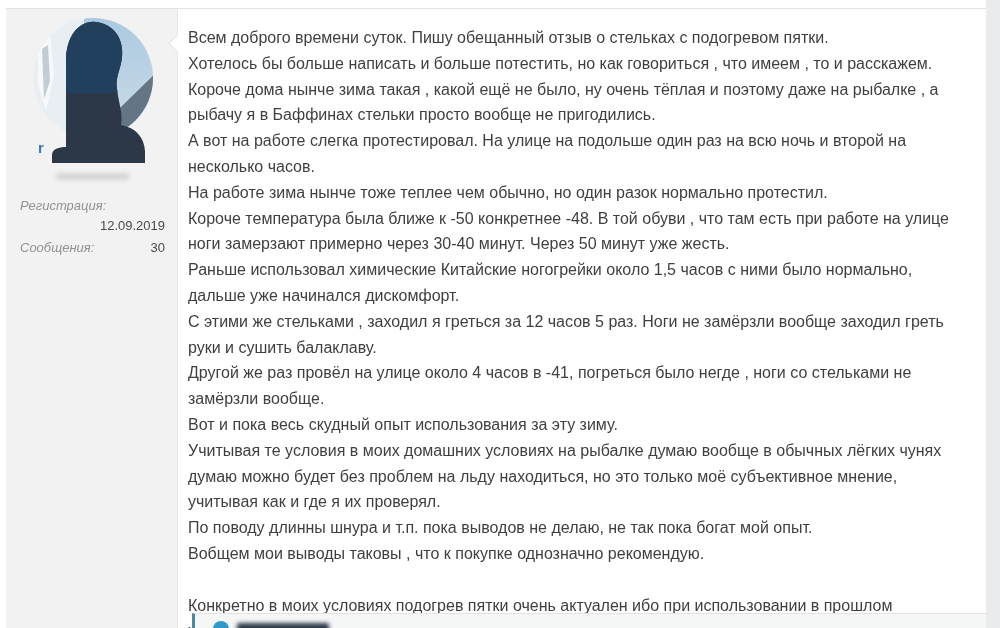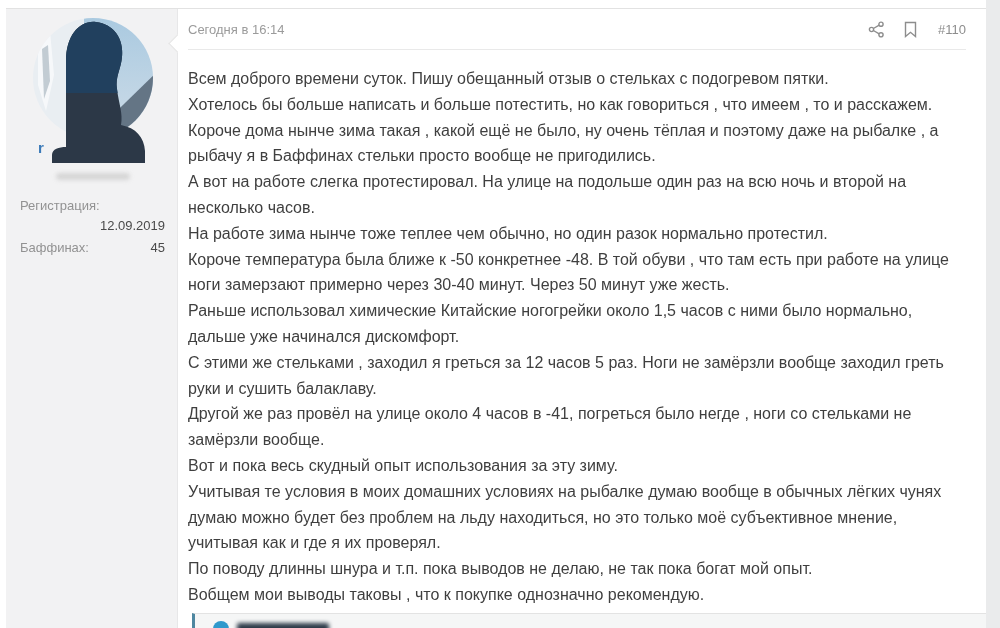--- a/index.html
+++ b/index.html
@@ -13,21 +13,21 @@
 
   
   .sidebar { width:172px; background:#f2f2f3; border-right:1px solid #e7e7e8; padding:6px 12px 0 14px; flex:none; }
   .avatar-wrap { width:138px; margin:0 auto; position:relative; height:150px; }
   .avatar-wrap svg { display:block; }
   .username-row { position:relative; margin-top:-26px; text-align:left; height:20px; }
   .username-first-letter { color:#3b7ab8; font-weight:bold; font-size:15px; margin-left:18px; }
   .usertitle-redact { width:74px; height:7px; margin:14px auto 0; background:#c9c9c9; border-radius:4px; filter:blur(2px); opacity:.7; }
   .user-stats { margin-top:16px; font-size:13px; color:#929292; line-height:20px; }
   .stat-row { display:flex; flex-wrap:wrap; justify-content:space-between; margin-bottom:2px; }
-  .stat-label { color:#929292; }
+  .stat-label { color:#929292;font-style:italic; }
   .stat-value { color:#4a4a4a; text-align:right; flex:1 0 auto; }
   .stat-row.wrapped .stat-value { width:100%; }
 
   
   .content { flex:1; background:#ffffff; position:relative; padding:0 20px 0 10px; }
   .pointer { position:absolute; left:-7px; top:28px; width:13px; height:13px; background:#ffffff;
     transform:rotate(45deg); border-left:1px solid #e3e3e3; border-bottom:1px solid #e3e3e3; }
 
   .post-header { display:flex; align-items:center; height:41px; border-bottom:1px solid #e9e9e9; }
   .timestamp { font-size:13px; color:#9b9b9b; }
@@ -90,49 +90,29 @@
     <div class="username-row">
       <span class="username-first-letter">r</span>
     </div>
     <div class="usertitle-redact"></div>
     <div class="user-stats">
       <div class="stat-row wrapped">
         <span class="stat-label">Регистрация:</span>
         <span class="stat-value">12.09.2019</span>
       </div>
       <div class="stat-row">
-        <span class="stat-label">Баффинах:</span>
-        <span class="stat-value">45</span>
+        <span class="stat-label">Сообщения:</span>
+        <span class="stat-value">30</span>
       </div>
     </div>
   </div>
 
   <div class="content">
     <div class="pointer"></div>
 
-    <div class="post-header">
-      <span class="timestamp">Сегодня в 16:14</span>
-      <span class="header-right">
-        <span class="hicon">
-          <svg width="17" height="17" viewBox="0 0 17 17" fill="none" stroke="#8d8d8d" stroke-width="1.4">
-            <circle cx="13" cy="3.2" r="2.1"></circle>
-              <circle cx="3.5" cy="8.5" r="2.1"></circle>
-              <circle cx="13" cy="13.8" r="2.1"></circle>
-            <line x1="5.4" y1="7.5" x2="11.2" y2="4.2"></line>
-              <line x1="5.4" y1="9.5" x2="11.2" y2="12.8"></line>
-          </svg>
-        </span>
-        <span class="hicon">
-          <svg width="15" height="17" viewBox="0 0 15 17" fill="none" stroke="#8d8d8d" stroke-width="1.4">
-            <path d="M2.5,1.5 h10 v14 l-5,-4.2 -5,4.2 z"></path>
-          </svg>
-        </span>
-        <span class="post-number">#110</span>
-      </span>
-    </div>
 
     <div class="post-body">Всем доброго времени суток. Пишу обещанный отзыв о стельках с подогревом пятки.
 Хотелось бы больше написать и больше потестить, но как говориться , что имеем , то и расскажем.
 Короче дома нынче зима такая , какой ещё не было, ну очень тёплая и поэтому даже на рыбалке , а рыбачу я в Баффинах стельки просто вообще не пригодились.
 А вот на работе слегка протестировал. На улице на подольше один раз на всю ночь и второй на несколько часов.
 На работе зима нынче тоже теплее чем обычно, но один разок нормально протестил.
 Короче температура была ближе к -50 конкретнее -48. В той обуви , что там есть при работе на улице ноги замерзают примерно через 30-40 минут. Через 50 минут уже жесть.
 Раньше использовал химические Китайские ногогрейки около 1,5 часов с ними было нормально, дальше уже начинался дискомфорт.
 С этими же стельками , заходил я греться за 12 часов 5 раз. Ноги не замёрзли вообще заходил греть руки и сушить балаклаву.
 Другой же раз провёл на улице около 4 часов в -41, погреться было негде , ноги со стельками не замёрзли вообще.

